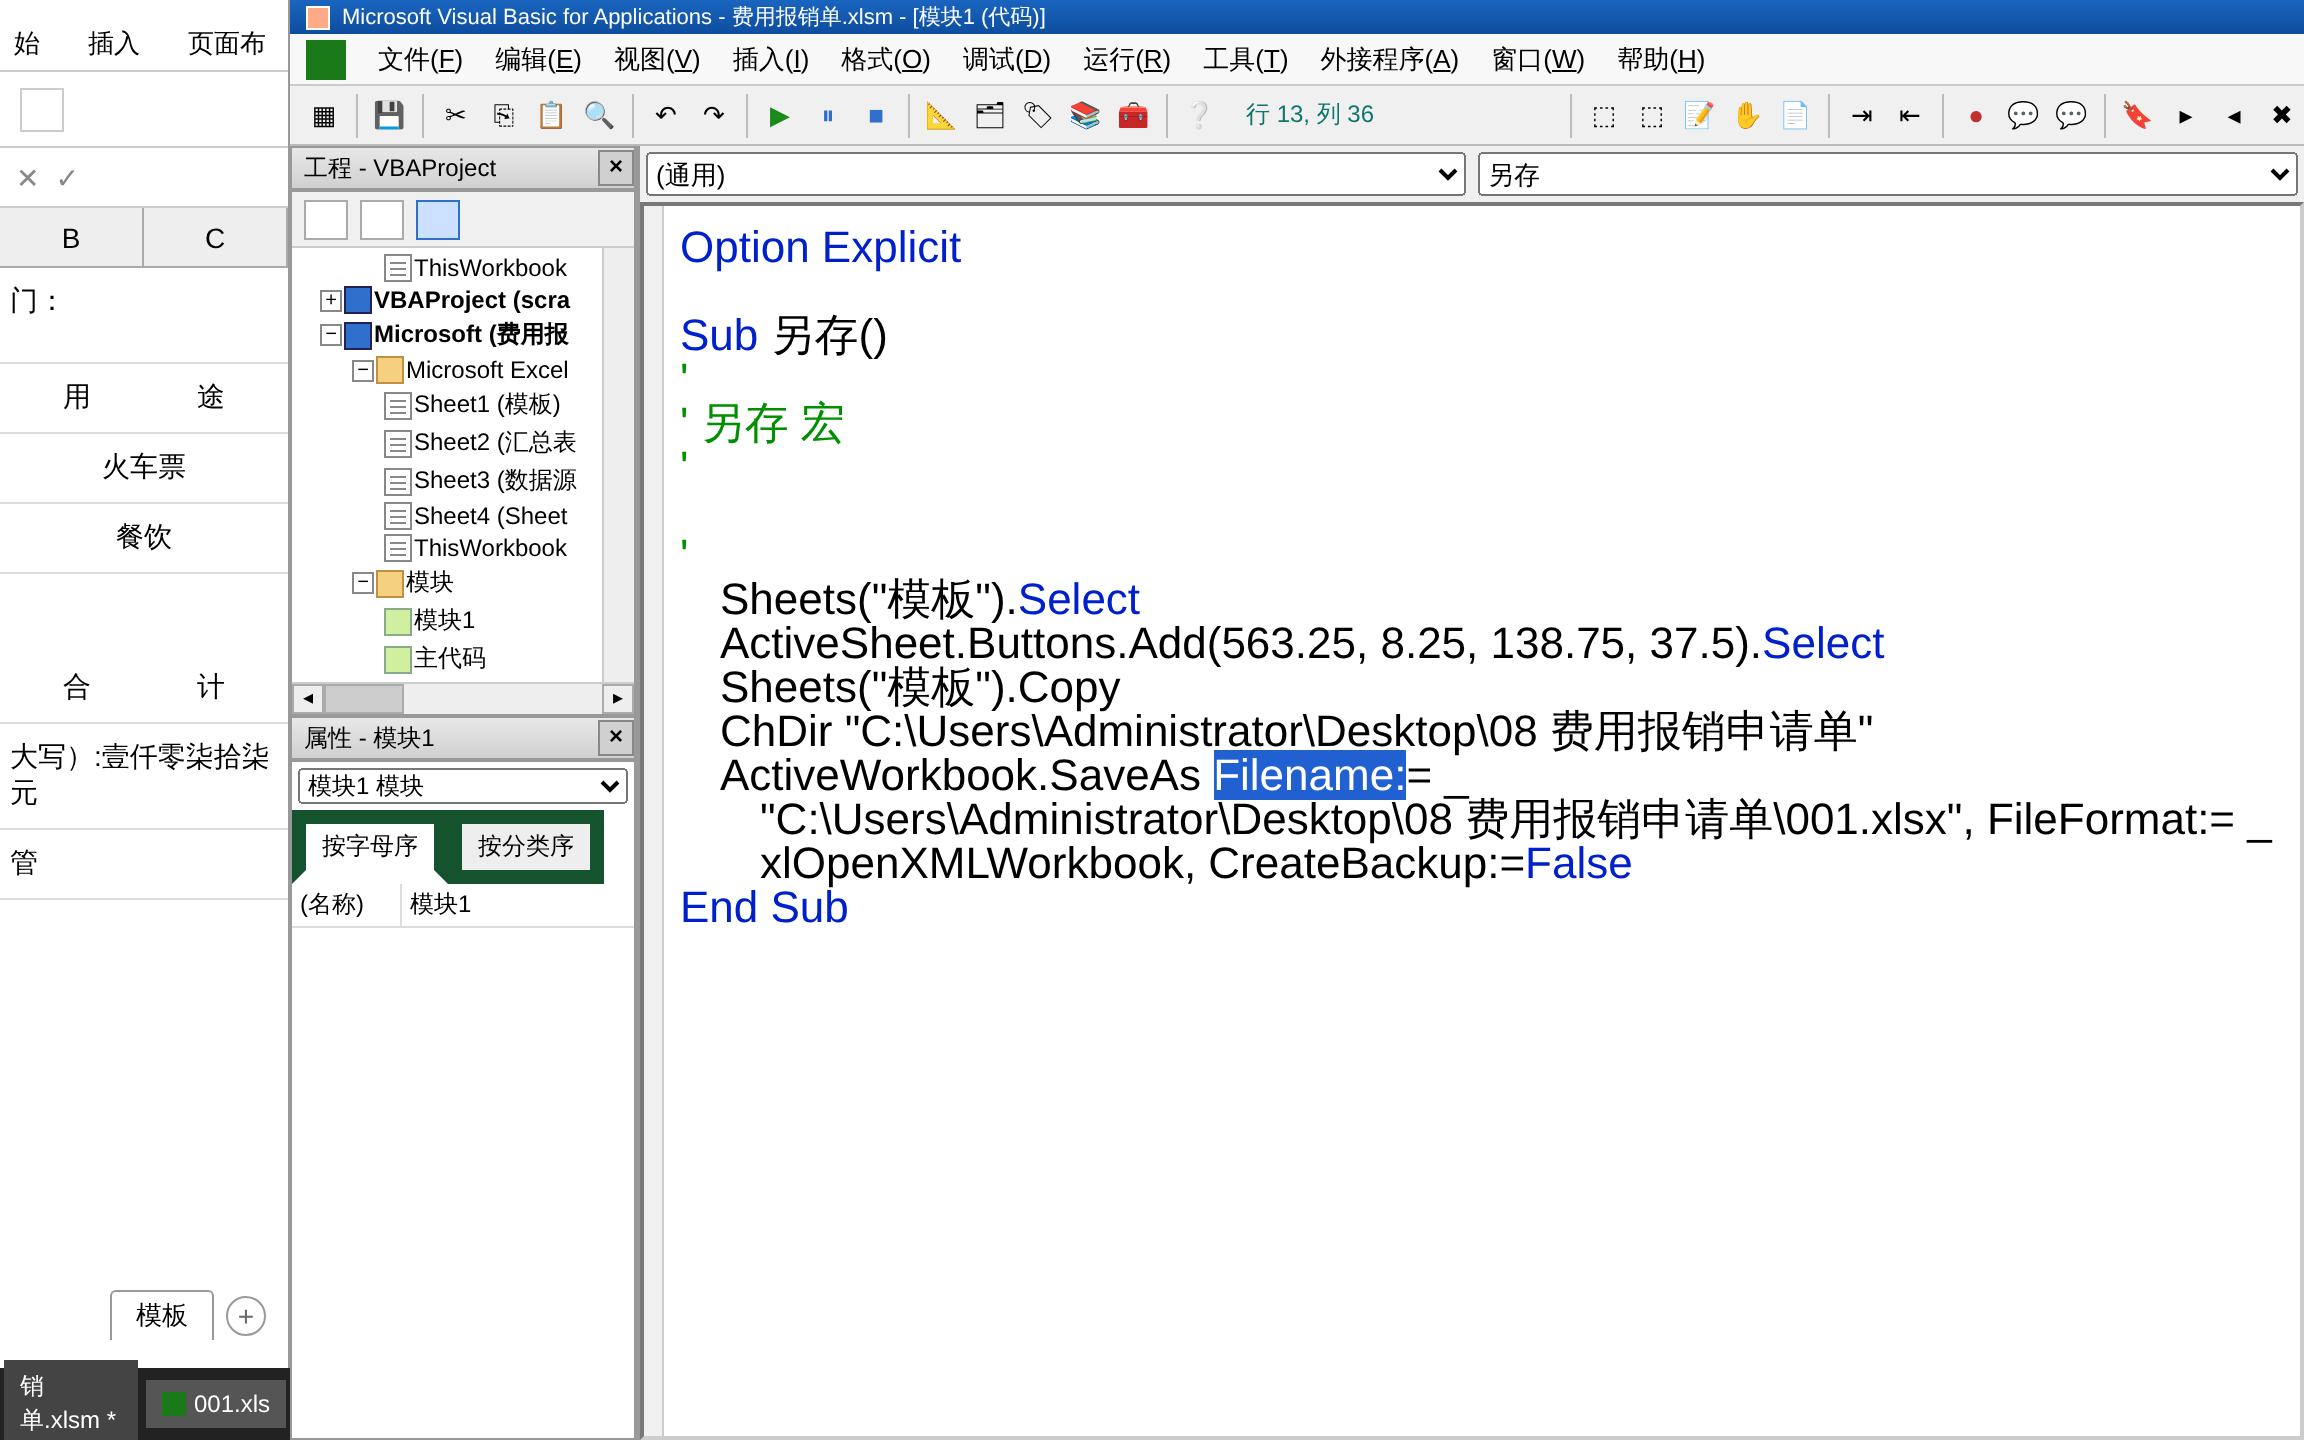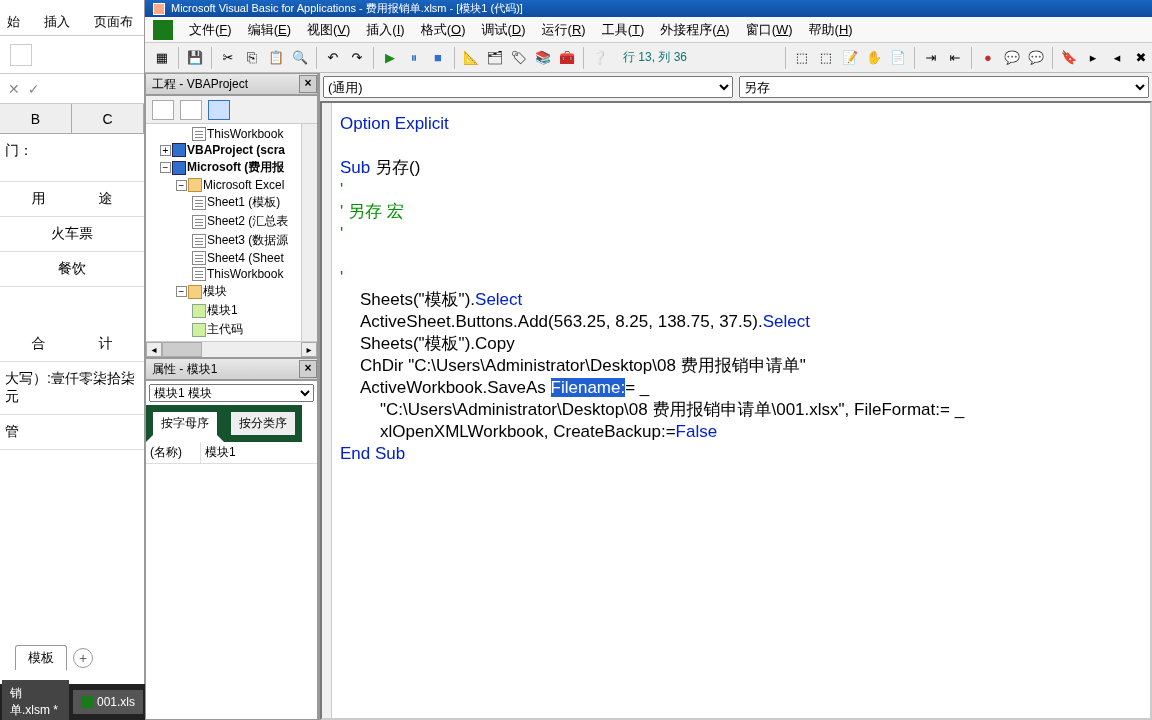--- a/index.html
+++ b/index.html
@@ -10,21 +10,21 @@
 .excel-ribbon-tabs { display: flex; height: 36px; border-bottom: 1px solid #ccc; align-items: flex-end; padding-left: 5px; gap: 20px; font-size: 13px; }
 .excel-ribbon-tabs span { padding: 4px 2px; }
 .excel-toolbar-row { height: 38px; border-bottom: 1px solid #ccc; display: flex; align-items: center; gap: 8px; padding-left: 10px; }
 .excel-dropdown { width: 22px; height: 22px; border: 1px solid #ccc; }
 .excel-fx-bar { height: 30px; border-bottom: 1px solid #ccc; display: flex; align-items: center; gap: 8px; padding-left: 8px; font-size: 14px; color: #888; }
 .excel-headers { display: flex; height: 30px; background: #eee; border-bottom: 1px solid #aaa; }
 .excel-headers div { flex: 1; text-align: center; border-right: 1px solid #aaa; line-height: 30px; font-size: 14px; }
 .excel-cell-row { padding: 8px 5px; font-size: 14px; border-bottom: 1px solid #ddd; }
 .excel-cell-row.center { text-align: center; }
 .excel-tabs-bottom { position: absolute; bottom: 50px; left: 15px; display: flex; align-items: center; gap: 6px; }
-.excel-tab { background: #fff; border: 1px solid #999; border-bottom: none; padding: 3px 12px; font-size: 13px; border-radius: 3px 3px 0 0; }
+.excel-tab { background: #fff; border: 1px solid #999; border-bottom: none; padding: 3px 12px; font-size: 13px; border-radius: 3px 3px 0 0; margin-left: 40px; }
 .excel-plusbtn { width: 20px; height: 20px; border: 1px solid #999; border-radius: 50%; display: flex; align-items: center; justify-content: center; font-size: 14px; color: #666; }
 .taskbar { position: absolute; bottom: 0; left: 0; width: 145px; height: 36px; background: #222; color: #fff; display: flex; align-items: center; font-size: 12px; }
 .taskbar-item { background: #444; padding: 5px 8px; margin: 2px; display: flex; align-items: center; gap: 4px; }
 .taskbar-item.active { background: #555; }
 
 
 .vba-window { position: absolute; left: 145px; top: 0; width: 1007px; height: 720px; background: #f0f0f0; display: flex; flex-direction: column; }
 .vba-title { height: 20px; background: linear-gradient(#1a65c0, #0d4d9e); color: #fff; font-size: 11px; display: flex; align-items: center; padding-left: 8px; gap: 6px; }
 .vba-title-icon { width: 12px; height: 12px; background: #fa8; border: 1px solid #fff; }
 
@@ -72,21 +72,21 @@
 .props-tabs div { padding: 3px 8px; border: 7px solid #14532d; background: #eee; }
 .props-tabs div.active { background: #fff; border-bottom-color: #fff; }
 .props-grid { flex: 1; font-size: 12px; }
 .props-row { display: flex; border-bottom: 1px solid #ddd; }
 .props-row div { padding: 2px 4px; }
 .props-row div:first-child { width: 55px; border-right: 1px solid #ddd; }
 
 .vba-main { flex: 1; display: flex; flex-direction: column; background: #888; }
 .code-dropdowns { height: 28px; display: flex; gap: 6px; padding: 3px; background: #f0f0f0; }
 .code-dropdowns select { flex: 1; font-size: 13px; }
-.code-area { flex: 1; background: #fff; border: 2px inset #ccc; padding: 10px 14px; font-family: Consolas, monospace; font-size: 17px; line-height: 22px; overflow: hidden; position: relative; }
+.code-area { flex: 1; background: #fff; border: 2px inset #ccc; padding: 10px 14px; font-family: Consolas, monospace; font-size: 22px; line-height: 22px; overflow: hidden; position: relative; }
 .code-margin { position: absolute; left: 0; top: 0; width: 10px; height: 100%; background: #f0f0f0; border-right: 1px solid #ccc; }
 .code-lines { margin-left: 4px; }
 .kw-blue { color: #0020cc; }
 .kw-green { color: #009000; }
 .sel { background: #2060d0; color: #fff; }
 .indent1 { padding-left: 20px; }
 .indent2 { padding-left: 40px; }
 </style>
 </head>
 <body>

